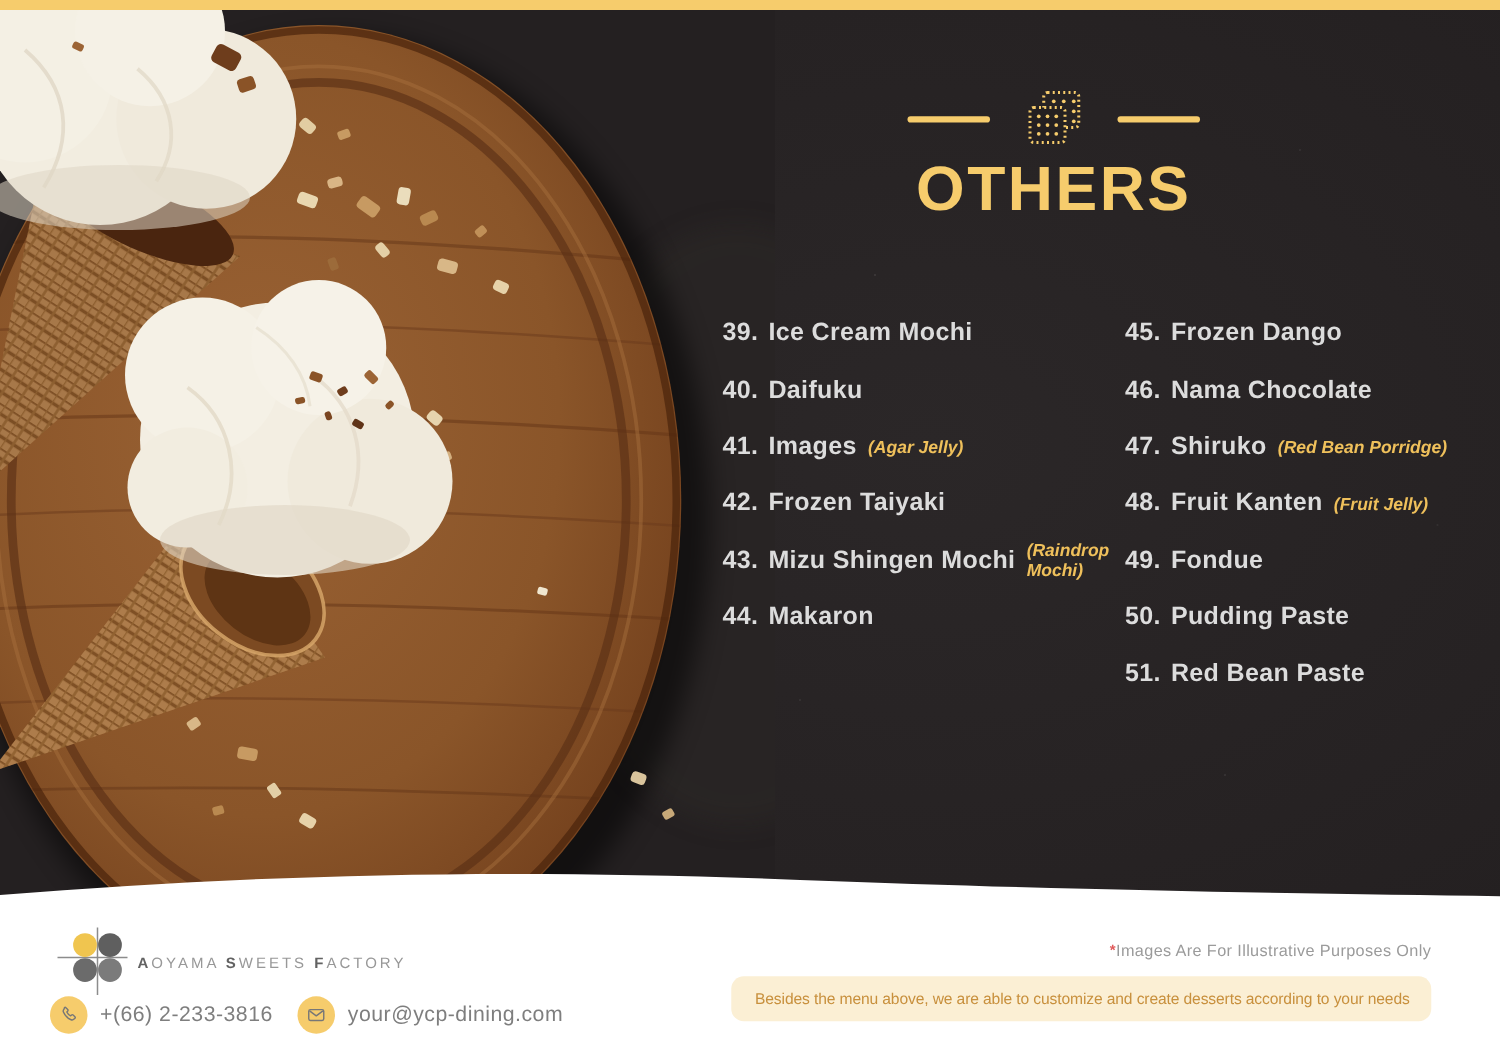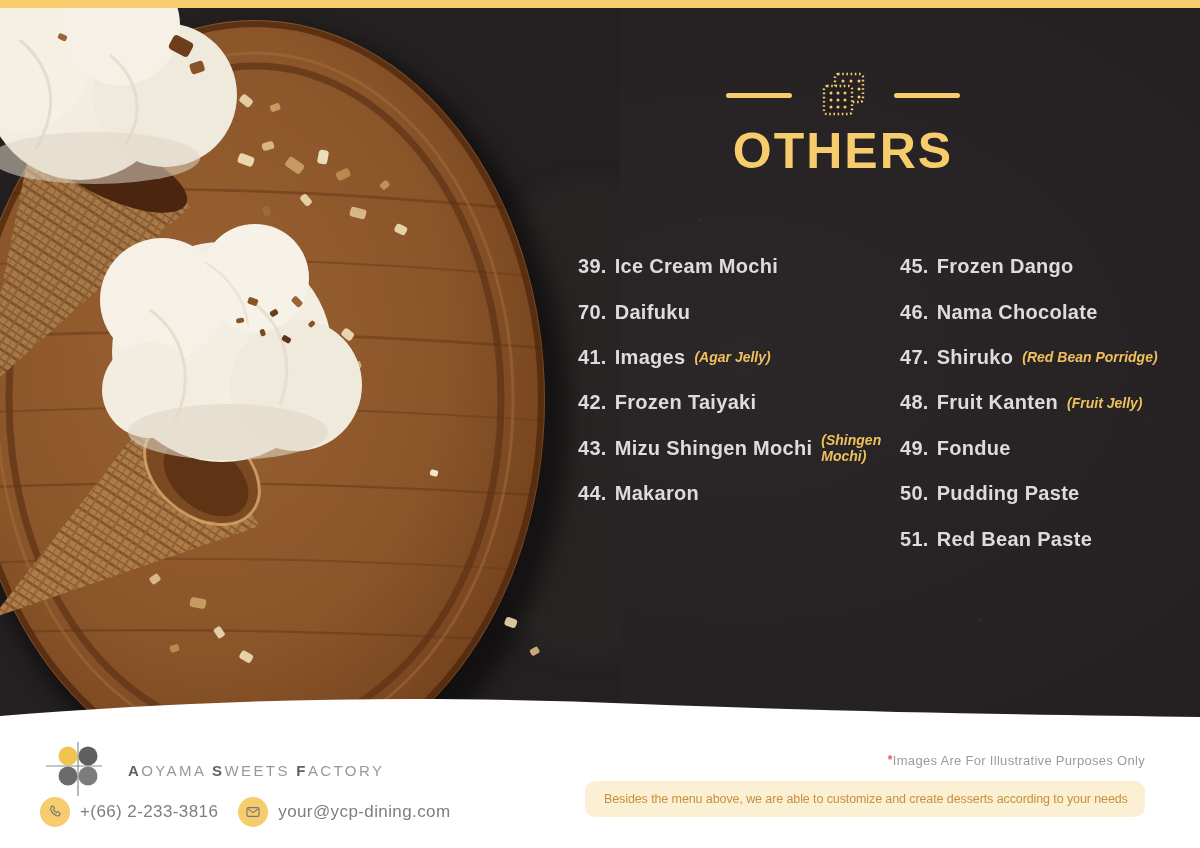--- a/index.html
+++ b/index.html
@@ -36,21 +36,21 @@
   .menu-col li{height:45.4px;display:flex;align-items:center;white-space:nowrap;}
   .item-num{font-size:20px;font-weight:bold;color:var(--menu_text);letter-spacing:.3px;margin-right:8px;}
   .item-name{font-size:20px;font-weight:bold;color:var(--menu_text);letter-spacing:.3px;}
   .item-note{margin-left:9px;font-size:14px;font-style:italic;font-weight:bold;
     color:var(--note_text);white-space:pre-line;line-height:1.15;display:inline-block;}
 
   
   .footer-wave{position:absolute;left:0;top:698px;width:1200px;height:150px;z-index:5;}
   .footer-content{position:absolute;left:0;top:698px;width:1200px;height:150px;z-index:6;}
   .brand{position:absolute;left:44px;top:40px;display:flex;align-items:center;}
-  .brand-name{margin-left:22px;font-size:15px;letter-spacing:2.4px;color:var(--brand_light);
+  .brand-name{margin-left:4px;font-size:12px;letter-spacing:2.4px;color:var(--brand_light);
     transform:translateY(1px);}
   .brand-name b{color:var(--brand_dark);font-weight:bold;}
   .contacts{position:absolute;left:40px;top:99px;display:flex;align-items:center;}
   .contact-group{display:flex;align-items:center;}
   .contact-group + .contact-group{margin-left:20px;}
   .icon-circle{width:30px;height:30px;border-radius:50%;background:var(--accent);
     display:flex;align-items:center;justify-content:center;flex:0 0 auto;}
   .contact-text{margin-left:10px;font-size:17px;color:var(--contact);letter-spacing:.4px;}
   .disclaimer{position:absolute;right:55px;top:55px;font-size:13px;color:var(--muted);
     letter-spacing:.3px;}
@@ -213,36 +213,36 @@
     </div>
     <div class="others-title">OTHERS</div>
   </div>
 
   <ul class="menu-col left">
       <li>
         <span class="item-num">39.</span>
         <span class="item-name">Ice Cream Mochi</span>
       </li>
       <li>
-        <span class="item-num">70.</span>
+        <span class="item-num">40.</span>
         <span class="item-name">Daifuku</span>
       </li>
       <li>
         <span class="item-num">41.</span>
         <span class="item-name">Images</span>
         <span class="item-note">(Agar Jelly)</span>
       </li>
       <li>
         <span class="item-num">42.</span>
         <span class="item-name">Frozen Taiyaki</span>
       </li>
       <li>
         <span class="item-num">43.</span>
         <span class="item-name">Mizu Shingen Mochi</span>
-        <span class="item-note">(Shingen
+        <span class="item-note">(Raindrop
 Mochi)</span>
       </li>
       <li>
         <span class="item-num">44.</span>
         <span class="item-name">Makaron</span>
       </li>
     </ul>
   <ul class="menu-col right">
       <li>
         <span class="item-num">45.</span>

